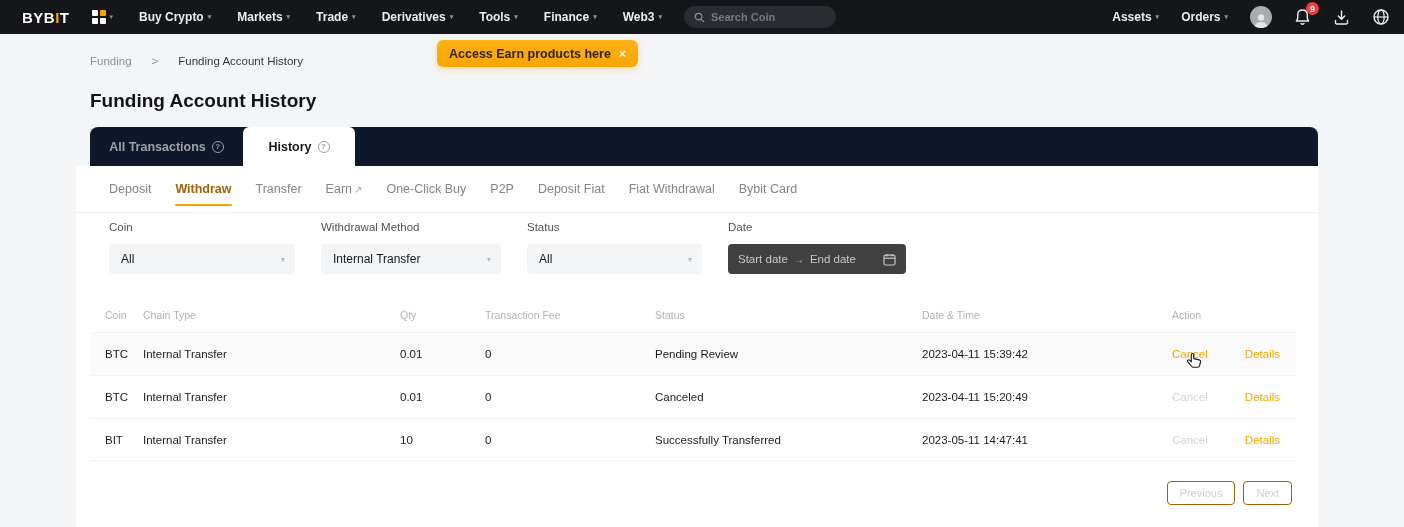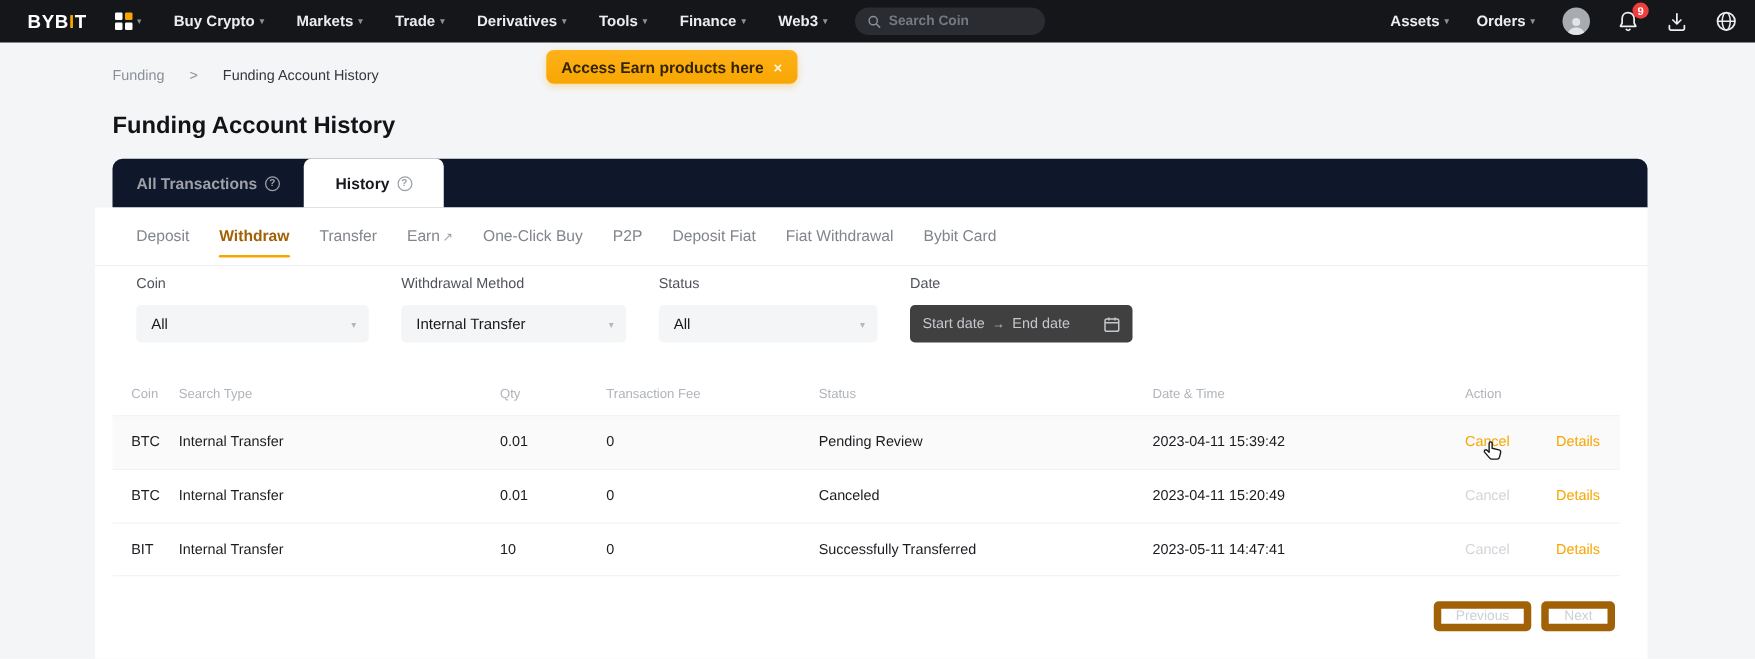--- a/index.html
+++ b/index.html
@@ -70,21 +70,21 @@
   .thead { height:34px; color:#b0b4ba; font-size:10.5px; }
   .tbody-row { height:43px; color:#1b1c20; border-top:1px solid #f2f3f4; }
   .tbody-row:last-child { border-bottom:1px solid #f2f3f4; }
   .tbody-row.hovered { background:#fafafa; }
   .action-cell { display:flex; align-items:center; justify-content:space-between; padding-right:16px; }
   .link { color:#f7a600; cursor:pointer; }
   .link.disabled { color:#d2d5d9; cursor:default; }
 
   
   .pagination { display:flex; justify-content:flex-end; gap:8px; margin:20px 26px 0 0; }
-  .pg-btn { height:24px; padding:0 12px; border:6px solid #a16207; border-radius:4px; background:#fff; font-size:11px; color:#cdd0d4; display:flex; align-items:center; }
+  .pg-btn { height:24px; padding:0 12px; border:1px solid #a16207; border-radius:4px; background:#fff; font-size:11px; color:#cdd0d4; display:flex; align-items:center; }
 
   .cursor-hand { position:absolute; left:1186px; top:352px; }
 </style>
 </head>
 <body>
 
 <div class="navbar">
   <div class="logo"><span>BYB</span><span class="accent">I</span><span>T</span></div>
   <div class="grid-icon">
     <span class="sq">
@@ -242,21 +242,21 @@
               <line x1="4" y1="1" x2="4" y2="3.4" stroke="#c4c7cc" stroke-width="1.2"></line>
               <line x1="9" y1="1" x2="9" y2="3.4" stroke="#c4c7cc" stroke-width="1.2"></line>
             </svg>
         </div>
       </div>
     </div>
 
     <div class="table">
       <div class="trow thead">
         <div>Coin</div>
-        <div>Search Type</div>
+        <div>Chain Type</div>
         <div>Qty</div>
         <div>Transaction Fee</div>
         <div>Status</div>
         <div>Date &amp; Time</div>
         <div>Action</div>
       </div>
 
       <div class="trow tbody-row hovered">
         <div>BTC</div>
         <div>Internal Transfer</div>

